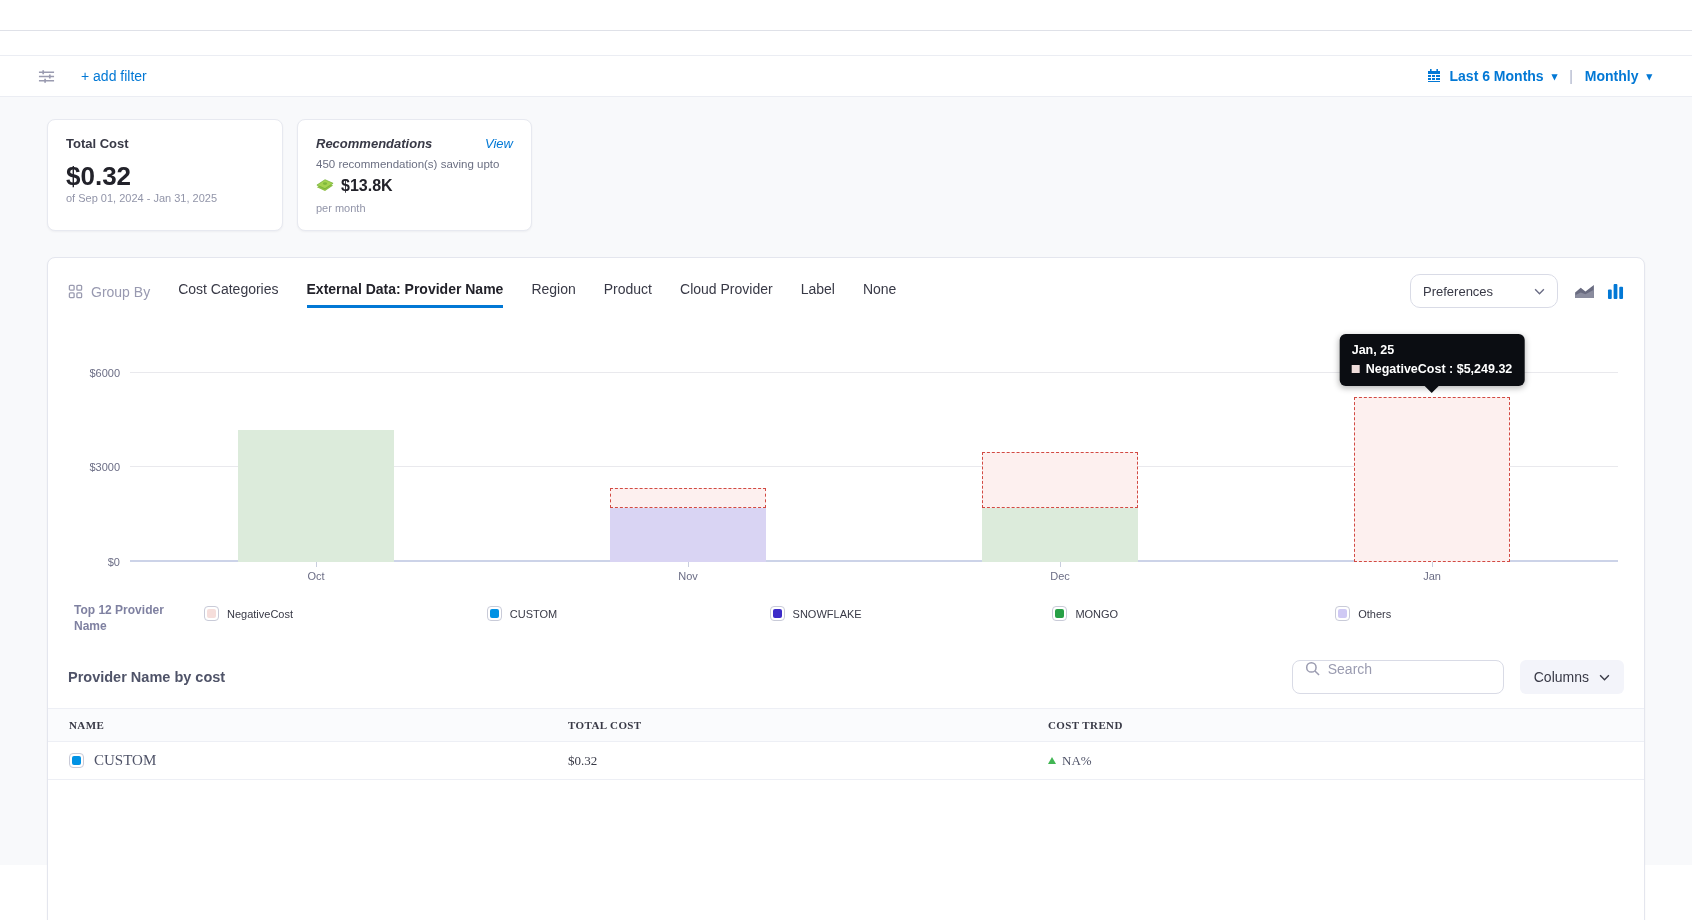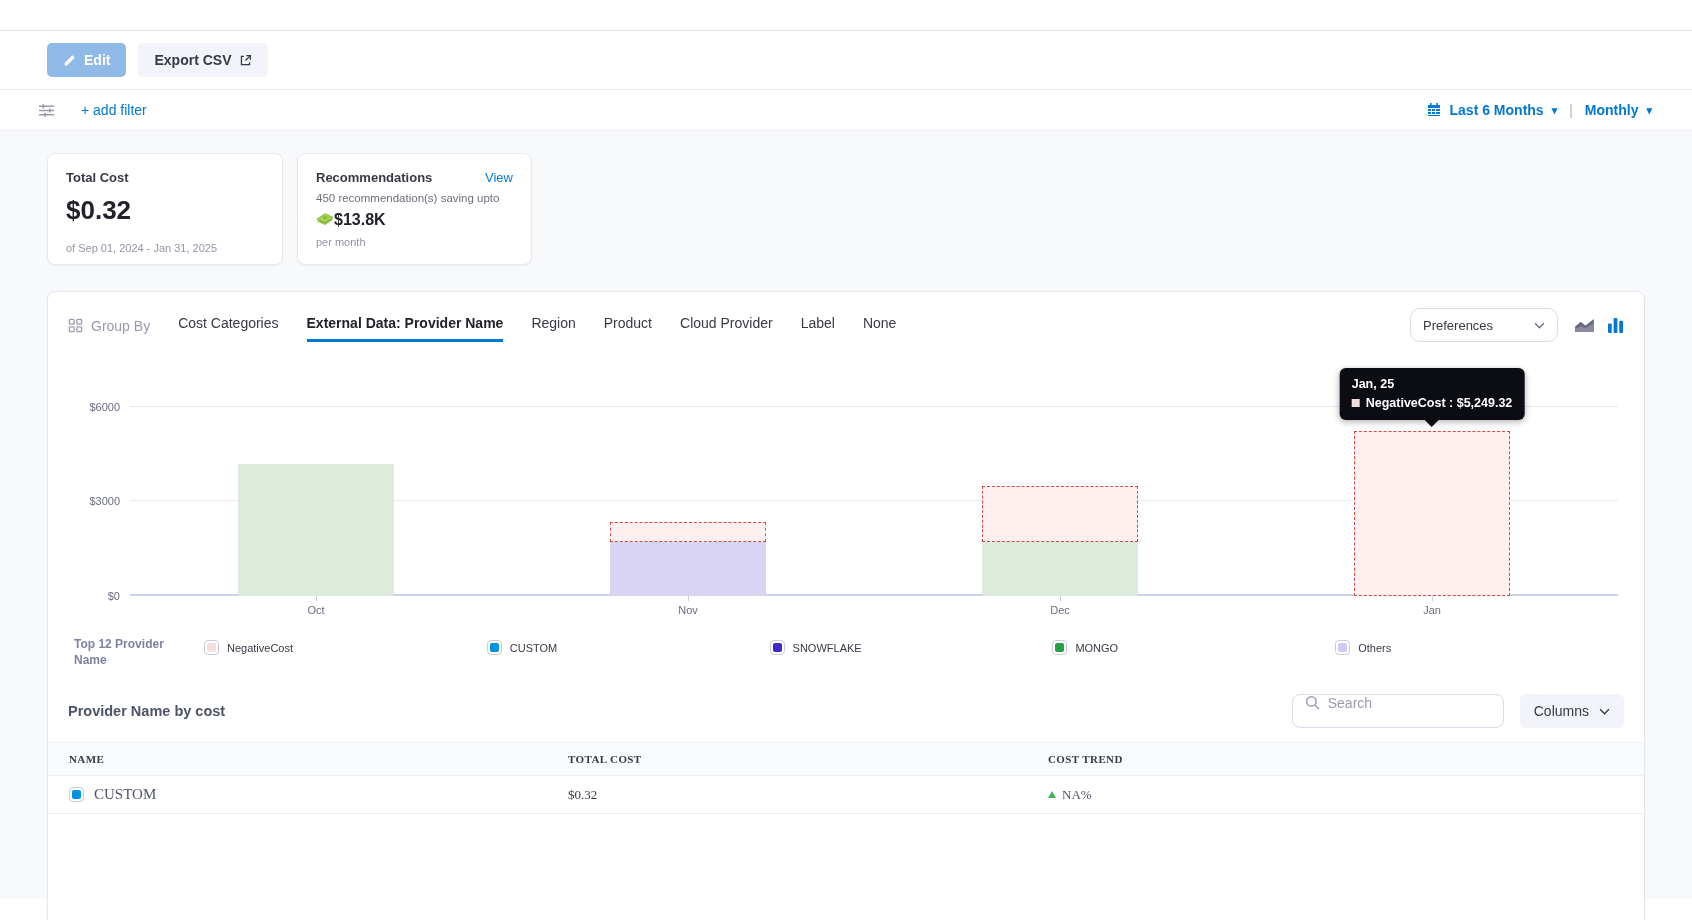--- a/index.html
+++ b/index.html
@@ -30,27 +30,27 @@
   .chev-blue { font-size:11px; color:#0278d5; }
 
   
   .content { background:#f8f9fb; height:768px; padding:22px 47px 0; }
 
   .cards-row { display:flex; gap:14px; }
   .card { background:#fff; border:1px solid #e7e9f0; border-radius:8px;
     box-shadow:0 1px 2px rgba(40,41,61,.05); padding:16px 18px; height:112px; }
   .card-total { width:236px; }
   .card-reco { width:235px; }
-  .card-title-row { display:flex; justify-content:space-between; align-items:center; }
+  .card-title-row { display:flex; justify-content:space-between; align-items:center;font-style:italic; }
   .card-title { font-size:13px; font-weight:bold; color:#383946; }
   .view-link { font-size:13px; color:#0278d5; cursor:pointer; }
   .total-value { font-size:26px; font-weight:bold; color:#22222a; margin-top:10px; }
-  .total-period { font-size:11px; color:#9295a9; margin-top:16px; }
+  .total-period { font-size:11px; color:#9295a9; margin-top:0; }
   .reco-sub { font-size:11.5px; color:#6b6f82; margin-top:7px; }
-  .reco-savings { display:flex; align-items:center; margin-top:7px;
+  .reco-savings { display:flex; align-items:center; gap:7px; margin-top:7px;
     font-size:16px; font-weight:bold; color:#22222a; }
   .reco-per { font-size:11px; color:#9295a9; margin-top:7px; }
 
   
   .panel { margin-top:26px; background:#fff; border:1px solid #e4e6ee; border-radius:8px 8px 0 0;
     box-shadow:0 1px 2px rgba(40,41,61,.05); height:784px; overflow:hidden;
     display:flex; flex-direction:column; }
 
   .tabs-row { display:flex; align-items:center; justify-content:space-between; padding:16px 20px 0 20px; }
   .tabs-left { display:flex; align-items:flex-end; gap:28px; }
@@ -122,40 +122,20 @@
   .panel-strip { margin-top:auto; height:14px; background:#e9ebf2; }
 
   svg { display:block; }
 </style>
 </head>
 <body>
 
 <div class="top-chrome"></div>
 
 <div class="page-header">
-  <div class="header-actions">
-    <button class="btn btn-edit">
-      <span>
-        <svg width="13" height="13" viewBox="0 0 16 16">
-            <path d="M11.5 1.5l3 3L5 14H2v-3z" fill="#fff"></path>
-          </svg>
-      </span>
-      <span>Edit</span>
-    </button>
-    <button class="btn btn-export">
-      <span>Export CSV</span>
-      <span>
-        <svg width="13" height="13" viewBox="0 0 16 16" fill="none" stroke="#383946" stroke-width="1.6">
-          <path d="M6 3H3v10h10v-3"></path>
-            <path d="M9 2h5v5"></path>
-            <path d="M14 2L8 8"></path>
-        </svg>
-      </span>
-    </button>
-  </div>
 </div>
 
 <div class="filter-bar">
   <div class="filter-left">
     <span>
       <svg width="17" height="17" viewBox="0 0 18 18" stroke="#9a9bb0" stroke-width="1.6" fill="none">
         <path d="M1 4.5h16M1 9h16M1 13.5h16"></path>
         <path d="M5.5 2.5v4M12.5 7v4M7.5 11.5v4" stroke-width="1.8"></path>
       </svg>
     </span>

